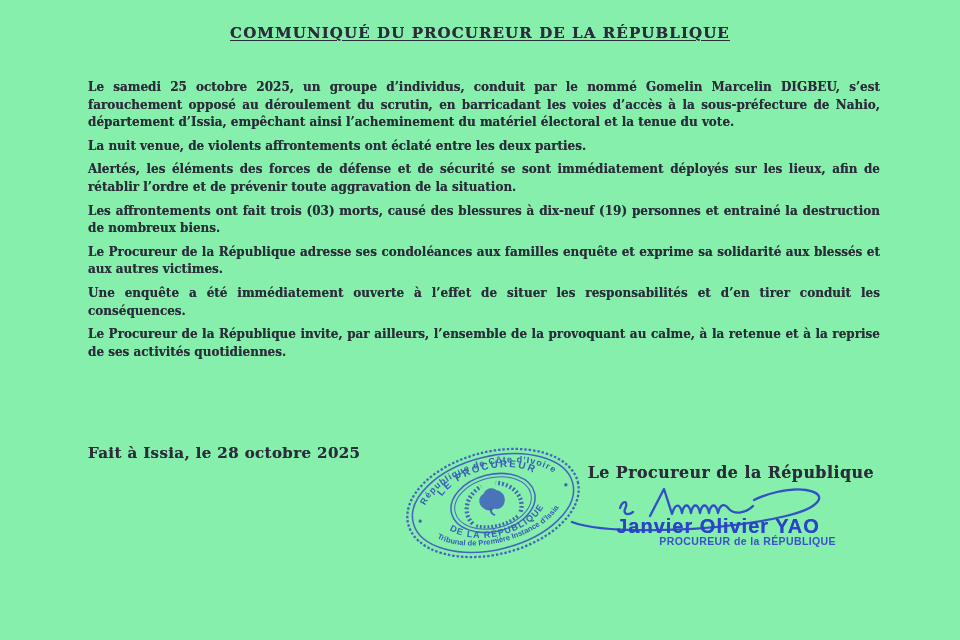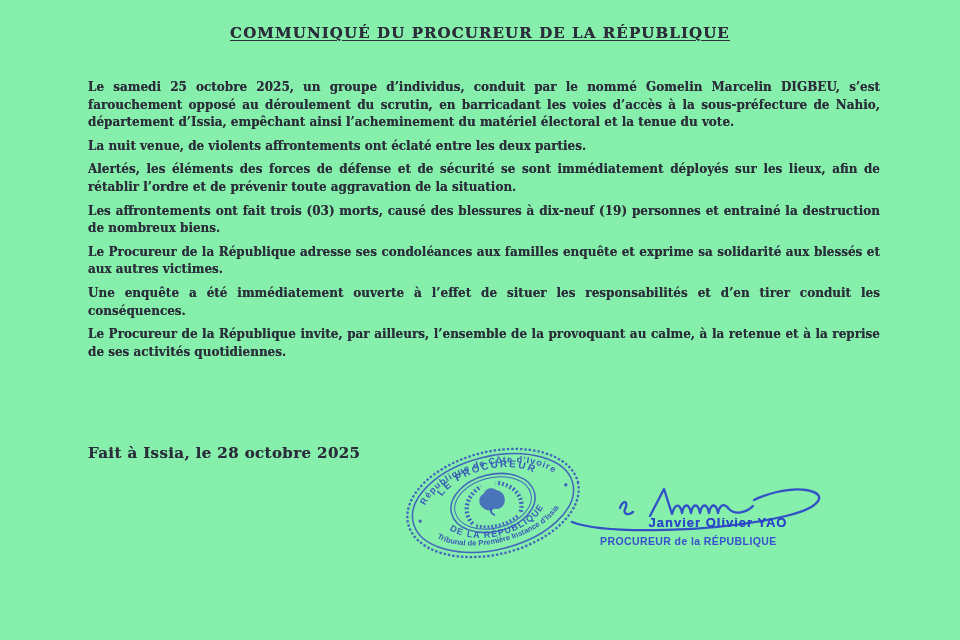--- a/index.html
+++ b/index.html
@@ -28,25 +28,25 @@
   .signatory-title{
     position:absolute;top:463px;left:88px;width:786px;text-align:right;
     font-size:15.8px;font-weight:bold;letter-spacing:.5px;
     text-shadow:0 0 .5px rgba(43,46,58,.8);
   }
   .stamp{position:absolute;left:398px;top:446px;width:190px;height:114px;}
   .signature{position:absolute;left:558px;top:478px;width:305px;height:58px;}
   .sig-name{
     position:absolute;left:600px;top:515px;width:236px;text-align:center;
     font-family:"Liberation Sans","DejaVu Sans",sans-serif;
-    font-size:13px;font-weight:bold;letter-spacing:1px;color:#2b43c8;
+    font-size:20px;font-weight:bold;letter-spacing:1px;color:#2b43c8;
     text-shadow:0 0 .6px rgba(43,67,200,.8);
   }
   .sig-role{
-    position:absolute;left:600px;top:535px;width:236px;text-align:left;
+    position:absolute;left:600px;top:535px;width:236px;text-align:right;
     font-family:"Liberation Sans","DejaVu Sans",sans-serif;
     font-size:10.5px;font-weight:bold;letter-spacing:.4px;color:#3b50cc;
     filter:blur(.4px);
   }
   .stamp-ink{stroke:#3b53bd;fill:none;}
   .stamp-txt{fill:#2f49b8;font-family:"Liberation Sans","DejaVu Sans",sans-serif;font-weight:bold;}
 </style>
 </head>
 <body>
 
@@ -60,20 +60,21 @@
     <p>Le samedi 25 octobre 2025, un groupe d’individus, conduit par le nommé Gomelin Marcelin DIGBEU, s’est farouchement opposé au déroulement du scrutin, en barricadant les voies d’accès à la sous-préfecture de Nahio, département d’Issia, empêchant ainsi l’acheminement du matériel électoral et la tenue du vote.</p>
     <p>La nuit venue, de violents affrontements ont éclaté entre les deux parties.</p>
     <p>Alertés, les éléments des forces de défense et de sécurité se sont immédiatement déployés sur les lieux, afin de rétablir l’ordre et de prévenir toute aggravation de la situation.</p>
     <p>Les affrontements ont fait trois (03) morts, causé des blessures à dix-neuf (19) personnes et entrainé la destruction de nombreux biens.</p>
     <p>Le Procureur de la République adresse ses condoléances aux familles enquête et exprime sa solidarité aux blessés et aux autres victimes.</p>
     <p>Une enquête a été immédiatement ouverte à l’effet de situer les responsabilités et d’en tirer conduit les conséquences.</p>
     <p>Le Procureur de la République invite, par ailleurs, l’ensemble de la provoquant au calme, à la retenue et à la reprise de ses activités quotidiennes.</p>
   </div>
 
   <div class="date-line">Fait à Issia, le 28 octobre 2025</div>
+  <div class="signatory-title">Le Procureur de la République</div>
 
   <svg class="stamp" viewBox="0 0 200 120">
     <g transform="rotate(-14 100 60)" opacity="0.88">
       <ellipse class="stamp-ink" cx="100" cy="60" rx="92" ry="54" stroke-width="2.4" stroke-dasharray="2.6 2"></ellipse>
       <ellipse class="stamp-ink" cx="100" cy="60" rx="86.5" ry="49" stroke-width="1.6"></ellipse>
       <ellipse class="stamp-ink" cx="100" cy="60" rx="45" ry="30" stroke-width="1.6"></ellipse>
       <ellipse class="stamp-ink" cx="100" cy="60" rx="41" ry="26.5" stroke-width="1"></ellipse>
 
       <path id="arcOuterTop" d="M 25 60 A 75 40 0 0 1 175 60" fill="none"></path>
       <path id="arcOuterBot" d="M 23 60 A 77 42 0 0 0 177 60" fill="none"></path>

